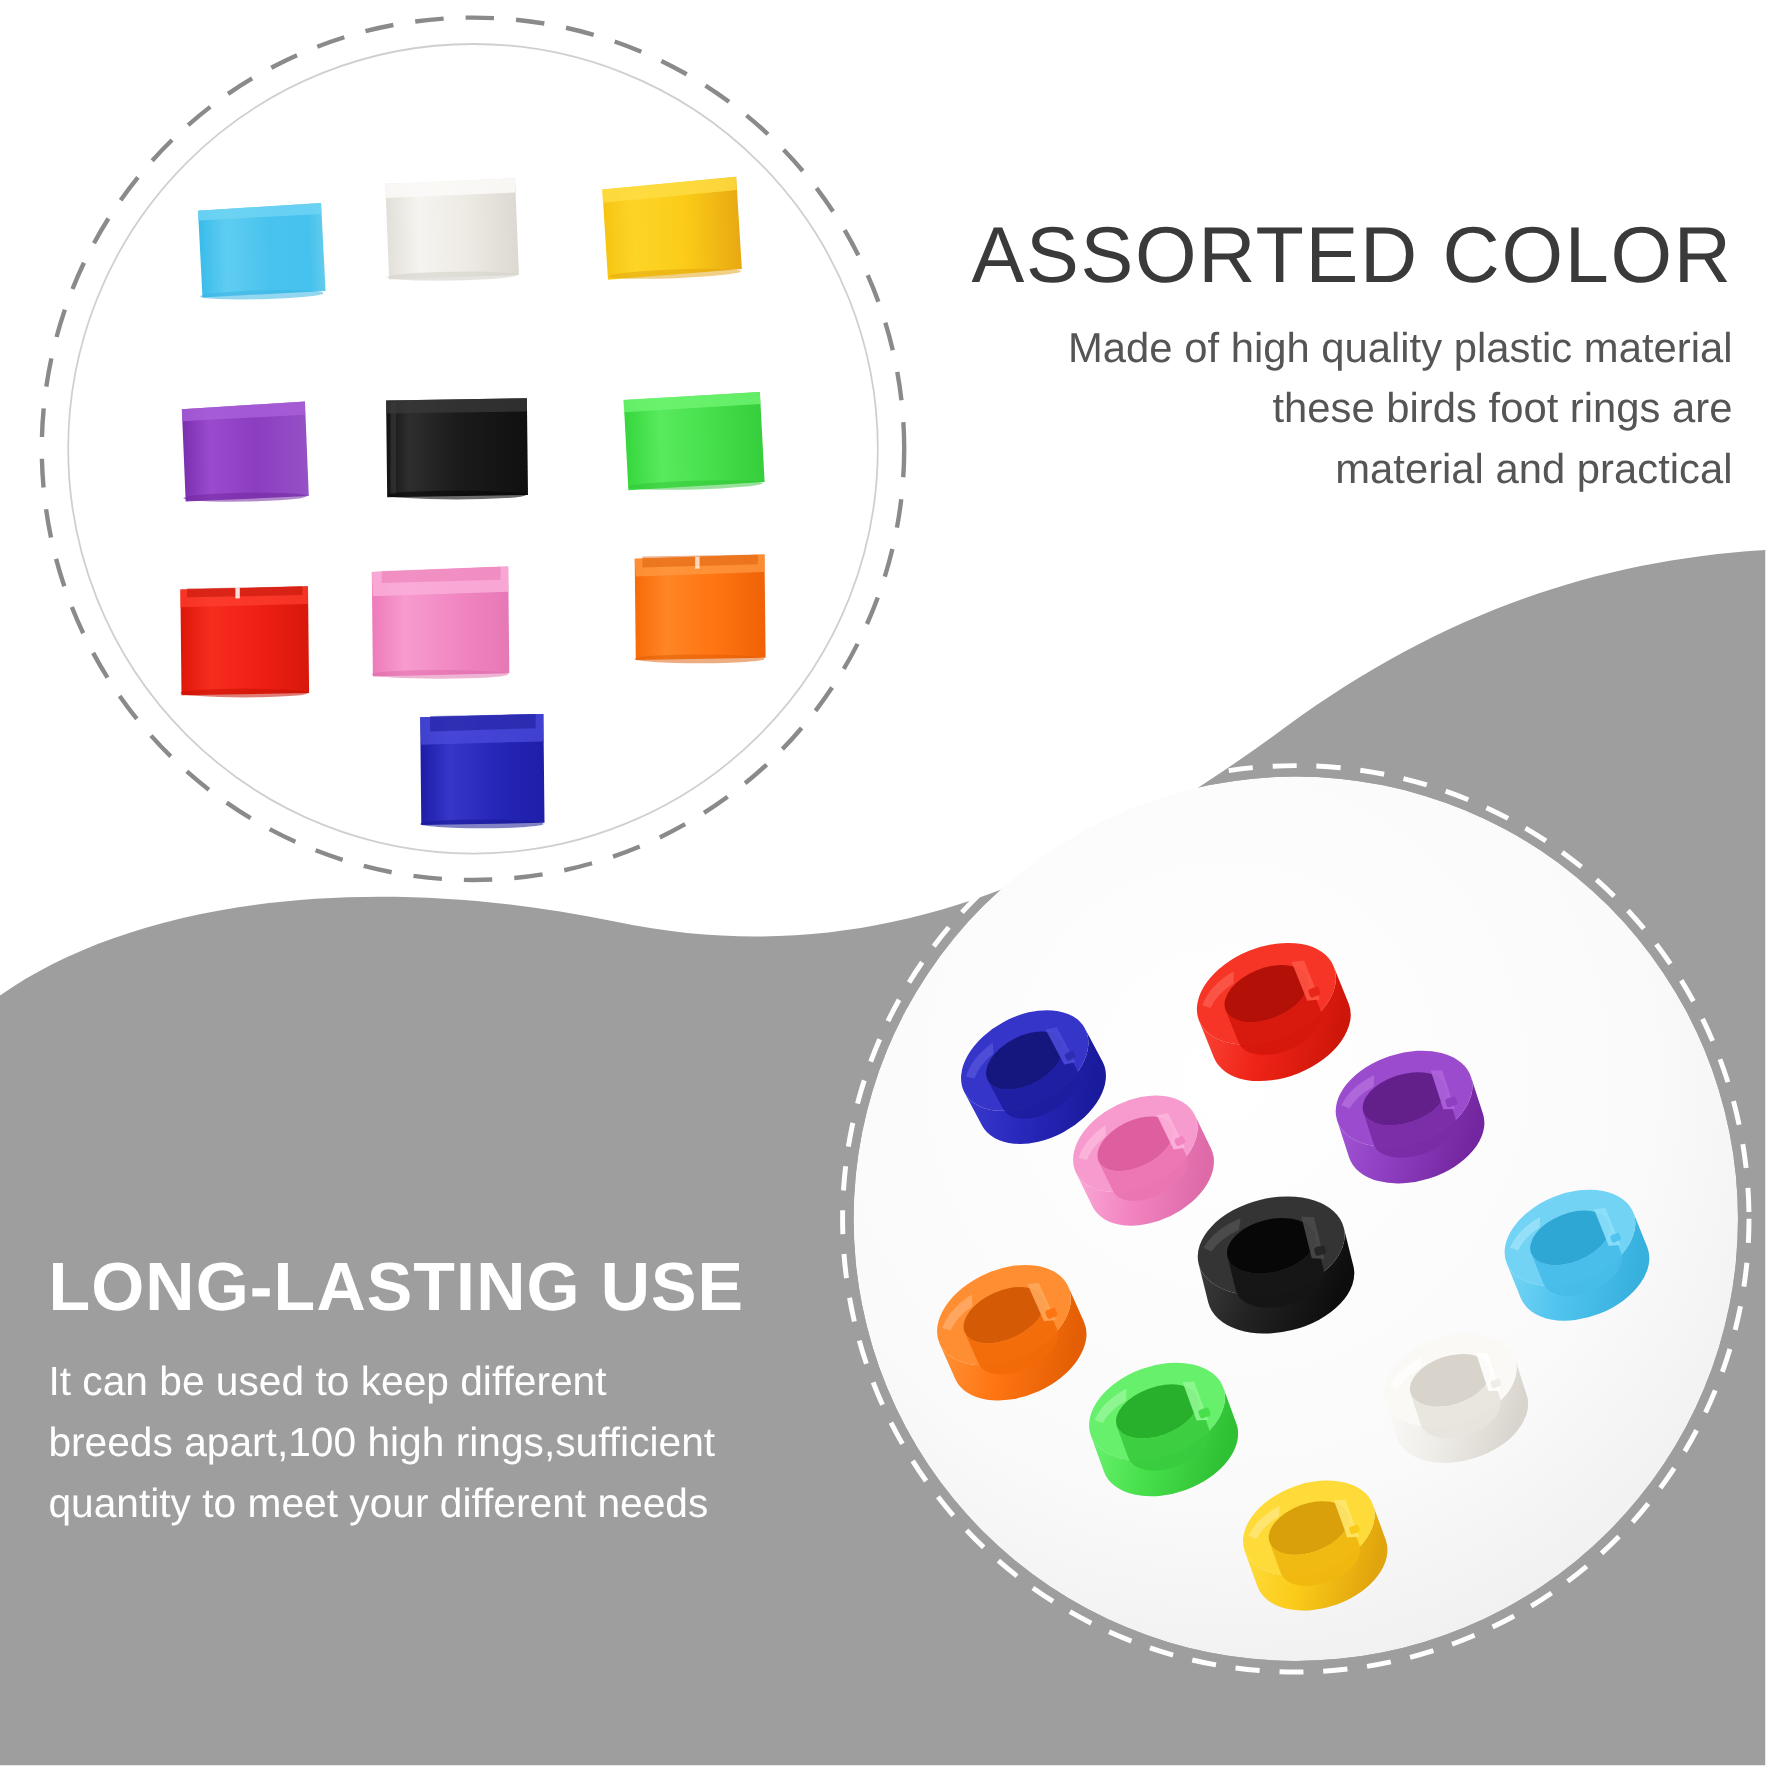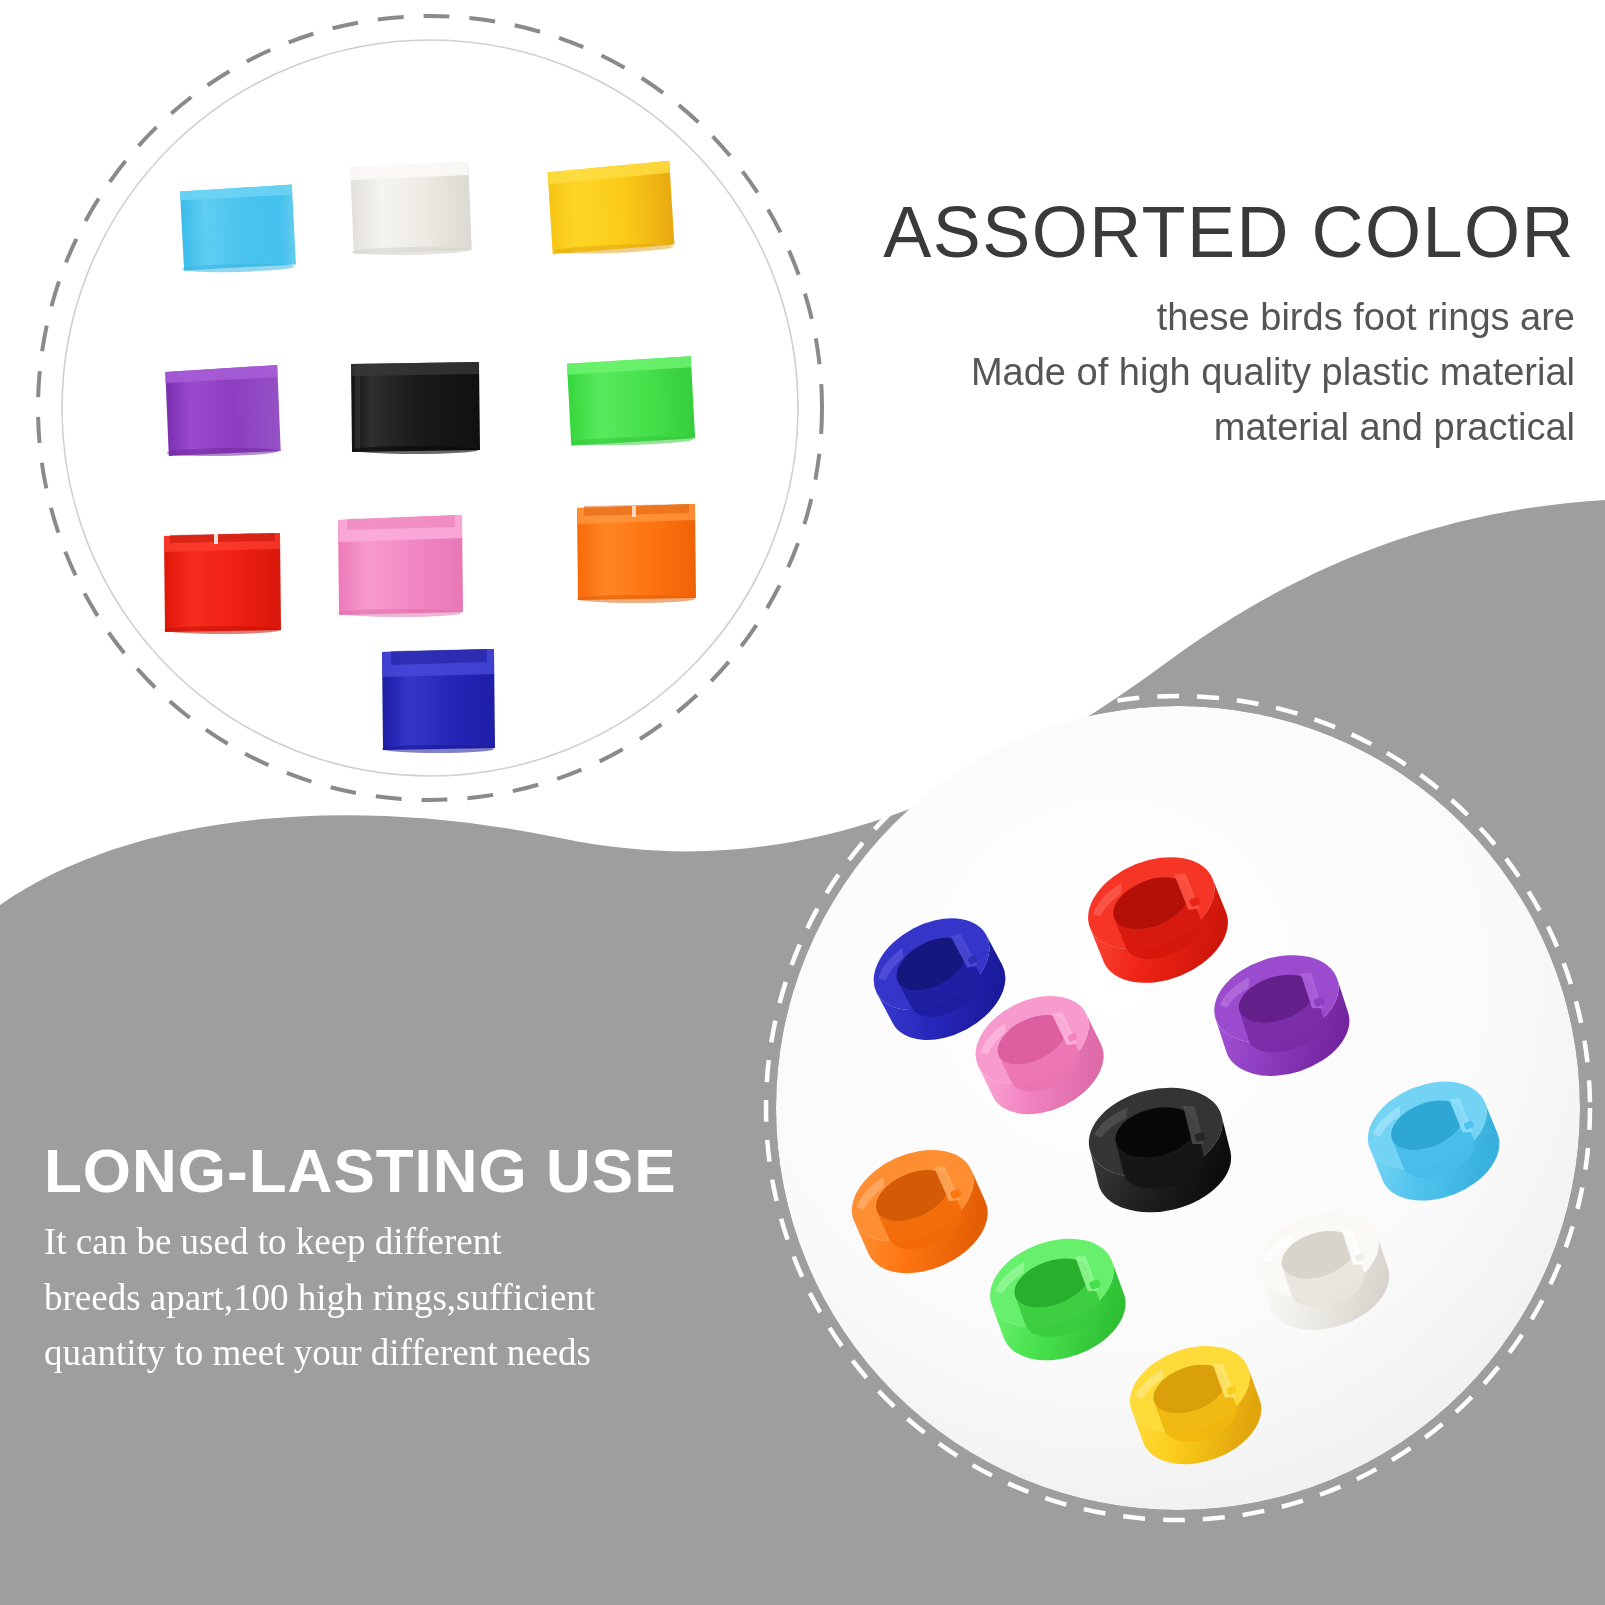--- a/index.html
+++ b/index.html
@@ -32,23 +32,22 @@
   #assorted-body div{white-space:nowrap;}
 
   #longlasting-block{
     left:44px; top:1140px; width:720px; text-align:left;
   }
   #longlasting-title{
     font-size:62px; letter-spacing:1px; color:#ffffff;
     line-height:1.0; font-weight:700; white-space:nowrap;
   }
   #longlasting-body{
-    margin-top:12px; font-size:37px; line-height:1.50; color:#ffffff;
+    margin-top:26px; font-size:37px; line-height:1.50; color:#ffffff;
     font-weight:400;
-    font-family:Liberation Serif, serif;
   }
   #longlasting-body div{white-space:nowrap;}
 
   
   #tl-circle-wrap{position:absolute;left:0;top:0;width:860px;height:860px;}
   #br-circle-wrap{position:absolute;left:710px;top:640px;width:895px;height:920px;}
 
   .ringsvg{position:absolute;left:0;top:0;}
 </style>
 </head>
@@ -387,22 +386,22 @@
           <rect x="34" y="-6" width="9" height="7" rx="2" fill="#FBCB1A"></rect>
           <path d="M-54,-30 a56,34 0 0,1 36,-16 l-4,9 a48,28 0 0,0 -26,12 z" fill="#FFF0A5" opacity=".5"></path>
         </g>
       </g>
     </svg>
   </div>
 
   <div class="textblock" id="assorted-block">
     <div id="assorted-title">ASSORTED COLOR</div>
     <div id="assorted-body">
+      <div>Made of high quality plastic material</div>
       <div>these birds foot rings are</div>
-      <div>Made of high quality plastic material</div>
       <div>material and practical</div>
     </div>
   </div>
 
   <div class="textblock" id="longlasting-block">
     <div id="longlasting-title">LONG-LASTING USE</div>
     <div id="longlasting-body">
       <div>It can be used to keep different</div>
       <div>breeds apart,100 high rings,sufficient</div>
       <div>quantity to meet your different needs</div>

